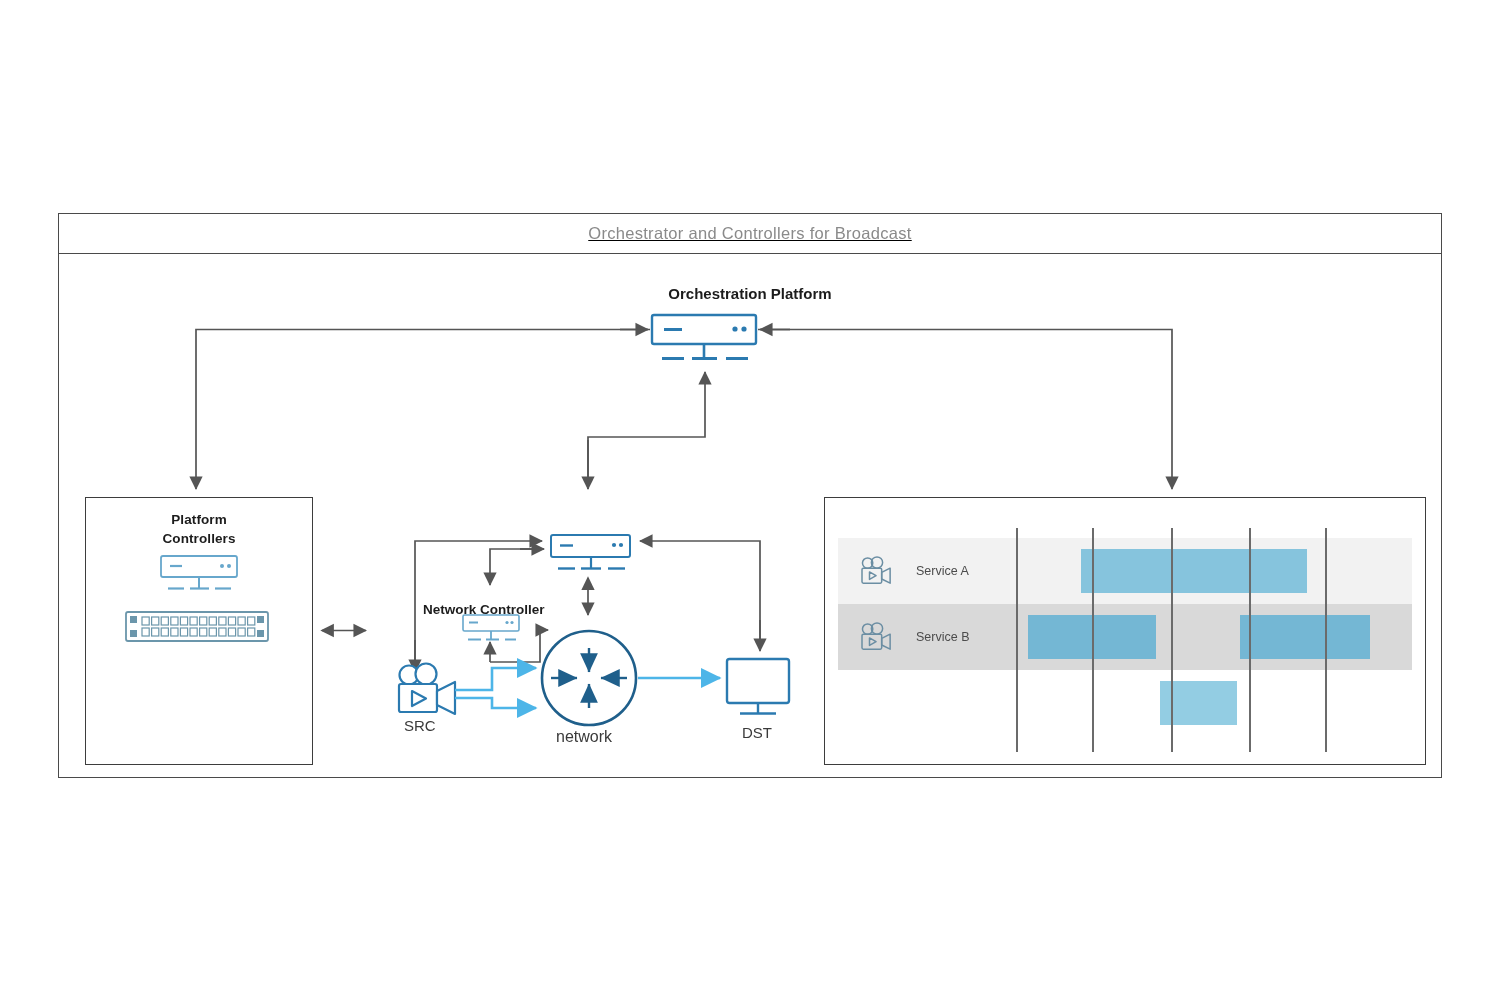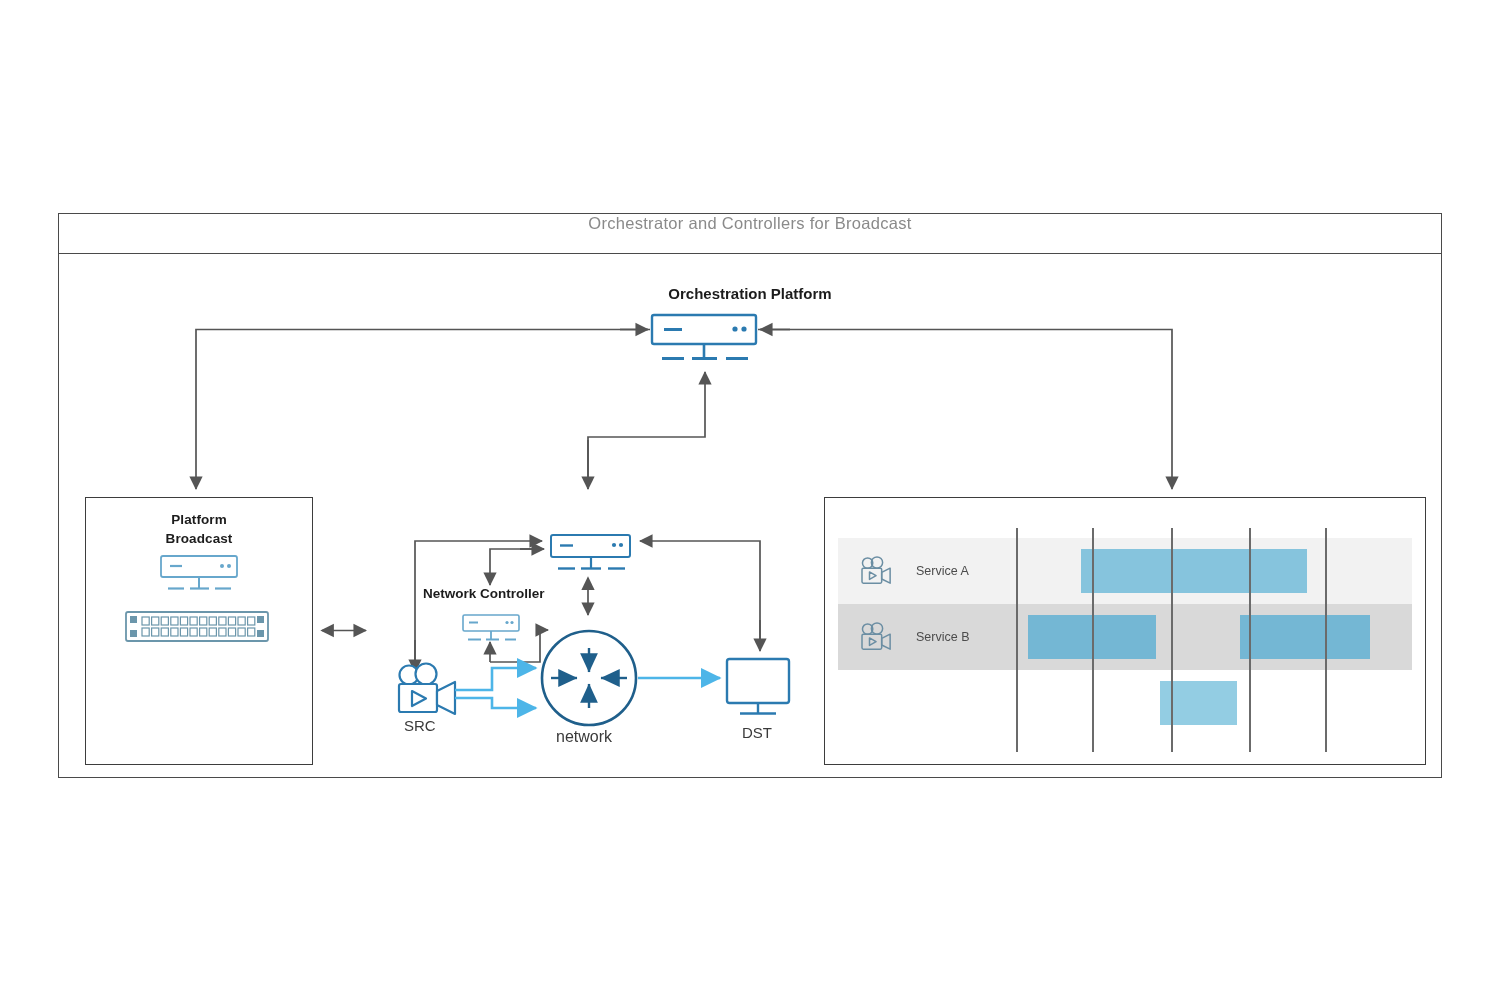--- a/index.html
+++ b/index.html
@@ -13,40 +13,40 @@
   #stage{position:absolute;left:0;top:0;width:1500px;height:1000px;}
 
   
   .outer-frame{
     position:absolute;left:58px;top:213px;width:1384px;height:565px;
     border:1.6px solid #4a4a4a;background:#ffffff;box-sizing:border-box;
   }
   .title-bar{
     position:absolute;left:0;top:0;width:100%;height:40px;
     border-bottom:1.6px solid #4a4a4a;box-sizing:border-box;
-    display:flex;align-items:flex-start;justify-content:center;
+    display:flex;align-items:center;justify-content:center;text-decoration:underline;
   }
   .title-bar span{
     font-size:16.5px;color:#8a8a8a;letter-spacing:.3px;font-weight:400;
   }
 
   
   .panel{position:absolute;border:1.6px solid #3d3d3d;background:#fff;box-sizing:border-box;}
   #panel-broadcast{left:85px;top:497px;width:228px;height:268px;}
   #panel-sdn{left:375px;top:497px;width:428px;height:268px;}
   #panel-services{left:824px;top:497px;width:602px;height:268px;}
 
   .panel-title{
     position:absolute;width:100%;text-align:center;
     font-size:13.5px;font-weight:700;color:#1c1c1c;line-height:19px;
     letter-spacing:.1px;
   }
   #t-broadcast{top:12px;}
   #t-sdn{top:14px;}
-  #t-netctrl{position:absolute;left:423px;top:586px;font-size:13.5px;font-weight:700;color:#1c1c1c;}
+  #t-netctrl{position:absolute;left:423px;top:602px;font-size:13.5px;font-weight:700;color:#1c1c1c;}
   #t-orch{position:absolute;left:0;top:285px;width:1500px;text-align:center;font-size:15px;font-weight:700;color:#1c1c1c;}
 
   .node-label{position:absolute;font-size:15px;color:#3a3a3a;font-weight:400;}
   #lbl-src{left:404px;top:717px;}
   #lbl-dst{left:742px;top:724px;}
   #lbl-network{left:556px;top:728px;font-size:16px;}
 
   
   svg.layer{position:absolute;left:0;top:0;width:1500px;height:1000px;overflow:visible;}
 
@@ -70,21 +70,21 @@
     <div class="title-bar">
       <span>Orchestrator and Controllers for Broadcast</span>
     </div>
   </div>
 
   <div id="t-orch">Orchestration Platform</div>
 
   <div class="panel" id="panel-broadcast">
     <div class="panel-title" id="t-broadcast">
       <div>Platform</div>
-      <div>Broadcast</div>
+      <div>Controllers</div>
     </div>
   </div>
 
 
   <div class="panel" id="panel-services"></div>
 
   <div id="t-netctrl">Network Controller</div>
 
   <div class="node-label" id="lbl-src">SRC</div>
   <div class="node-label" id="lbl-dst">DST</div>

